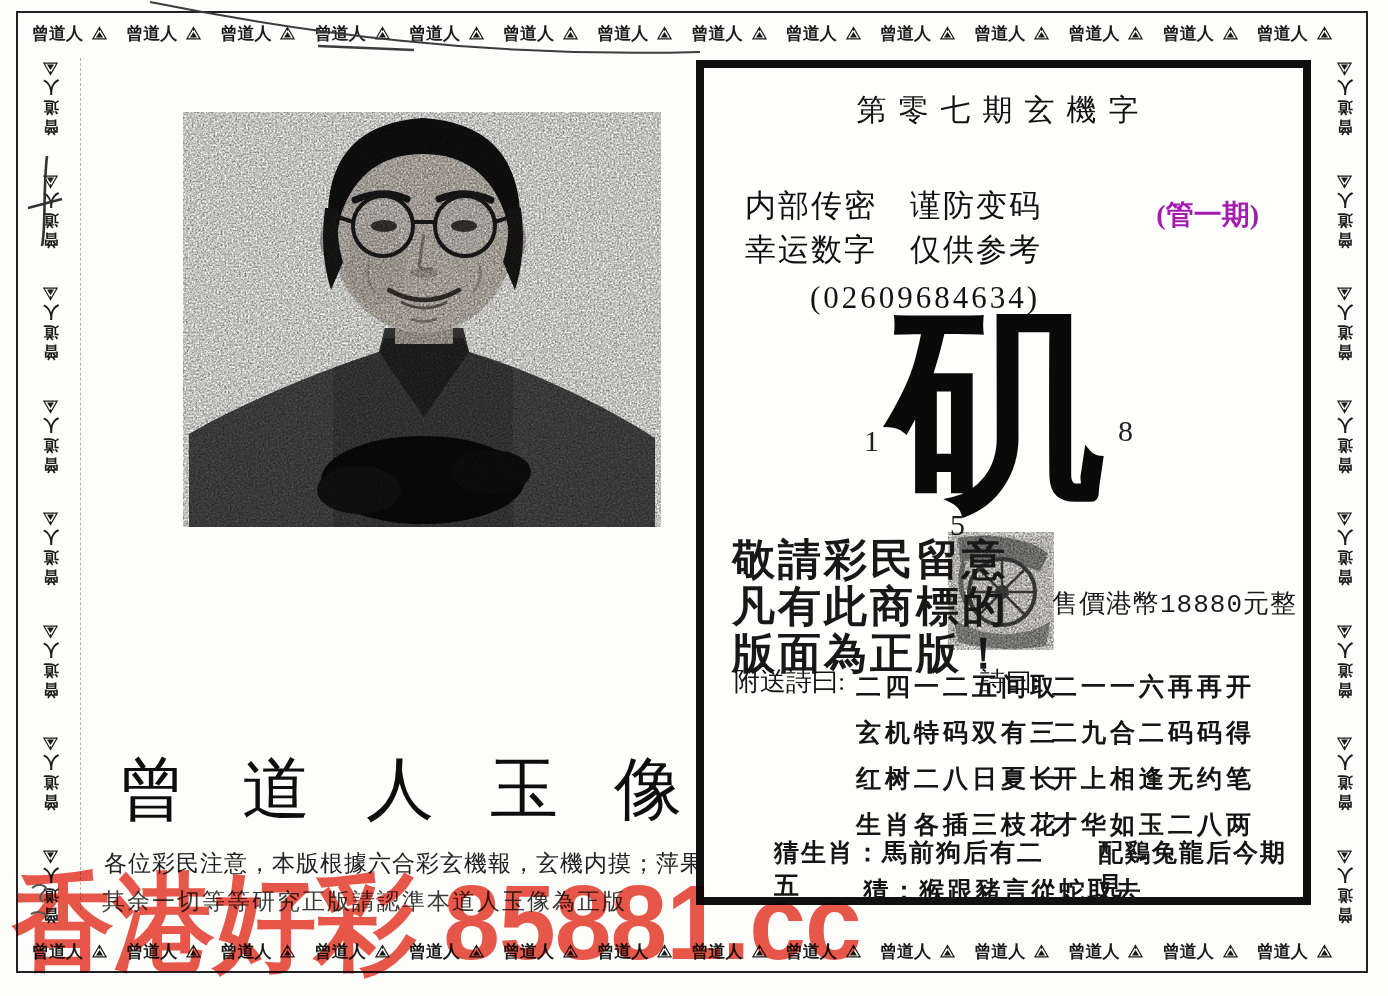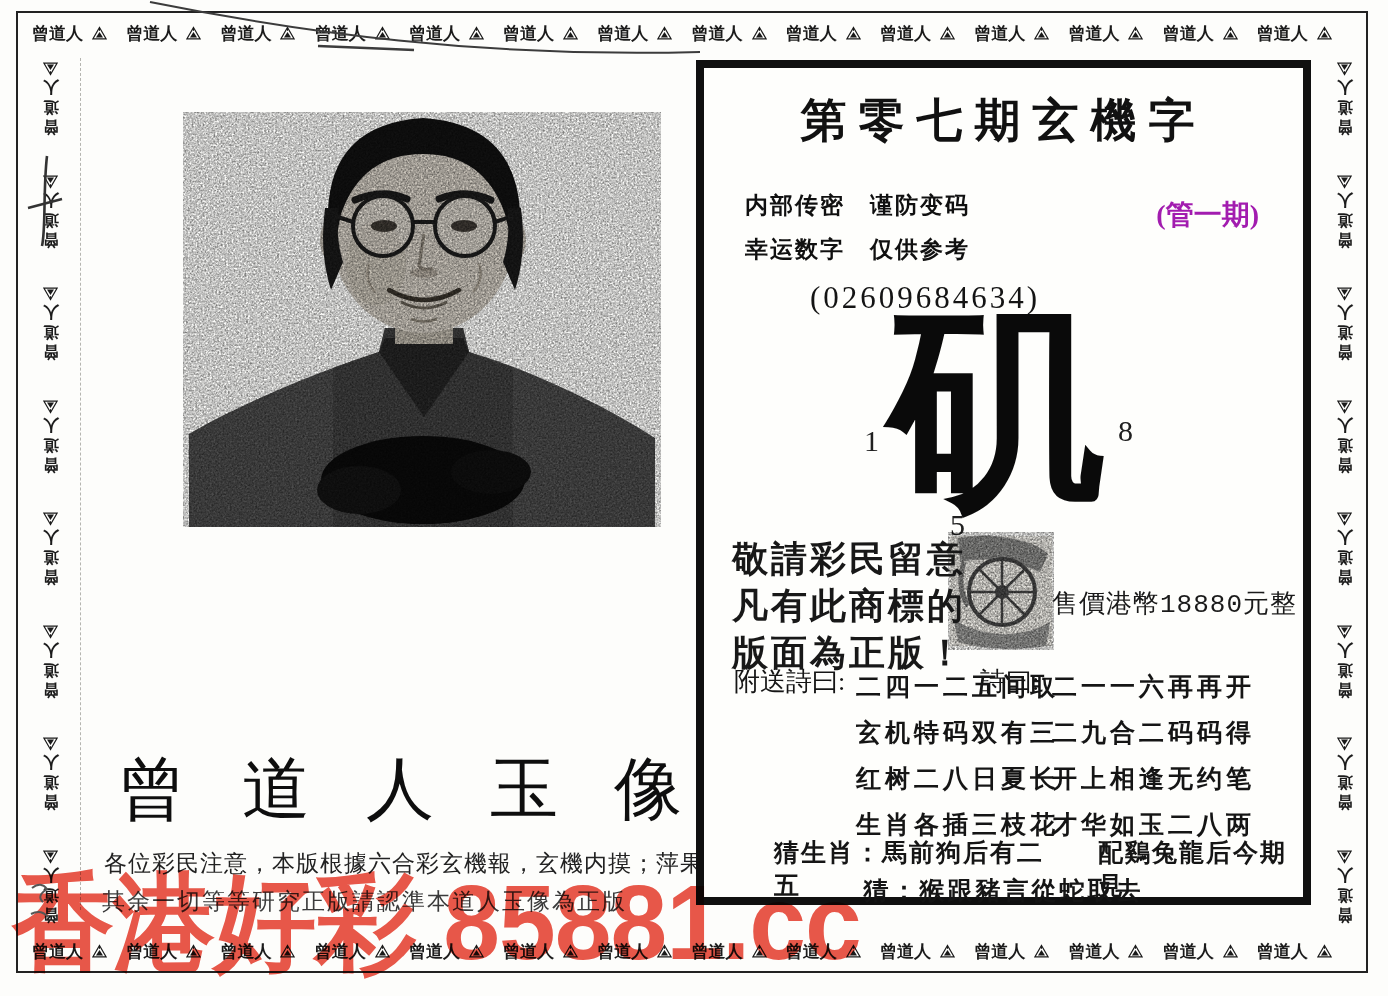--- a/index.html
+++ b/index.html
@@ -29,33 +29,33 @@
   .portrait { position:absolute; left:183px; top:112px; width:478px; height:415px; }
   .caption { position:absolute; left:118px; top:744px; width:600px; white-space:nowrap;
              font-size:68px; font-weight:400; letter-spacing:56px; color:#0e0e0e; }
   .notice1 { position:absolute; left:104px; top:848px; font-size:23px; letter-spacing:1px; color:#222; }
   .notice2 { position:absolute; left:102px; top:886px; font-size:23px; letter-spacing:2px; color:#3a3a3a; }
 
   
   .rbox { position:absolute; left:696px; top:60px; width:615px; height:845px;
           border:8px solid #101010; background:#fefefc; }
   .rbox-title { position:absolute; left:0; top:22px; width:100%; text-align:center;
-                font-size:46px; font-weight:700; letter-spacing:12px; color:#111; }
-  .rbox-header { position:absolute; left:41px; top:116px; font-size:23px; font-weight:700;
+                font-size:30px; font-weight:400; letter-spacing:12px; color:#111; }
+  .rbox-header { position:absolute; left:41px; top:116px; font-size:31px; font-weight:400;
                  line-height:44px; letter-spacing:2px; color:#101010; }
   .period-note { position:absolute; right:44px; top:128px; font-size:28px; font-weight:600; color:#a21caf; }
   .serial { position:absolute; left:106px; top:212px; font-size:31px; letter-spacing:3px; color:#141414; }
   .main-char { position:absolute; left:186px; top:238px; font-size:216px; line-height:1;
                font-weight:900; color:#0a0a0a; }
   .num { position:absolute; font-size:30px; color:#202020; }
   .num-left  { left:160px; top:356px; }
   .num-right { left:414px; top:346px; }
   .num-bottom{ left:246px; top:440px; }
   .stamp { position:absolute; left:244px; top:464px; width:106px; height:118px; }
-  .rbox-notice { position:absolute; left:28px; top:468px; font-size:36px; font-weight:600;
+  .rbox-notice { position:absolute; left:28px; top:468px; font-size:43px; font-weight:600;
                  line-height:47px; letter-spacing:3px; color:#181818; }
   .price { position:absolute; left:348px; top:518px; font-size:26px; letter-spacing:1px; color:#1a1a1a;font-family:Liberation Mono, monospace; }
 
   .poem-label { position:absolute; font-size:26px; font-weight:400; color:#151515; }
   .poem-lines { position:absolute; font-size:25px; font-weight:600; letter-spacing:4px;
                 line-height:46px; color:#151515; }
   .p1-label { left:30px;  top:596px; }
   .p1-lines { left:152px; top:596px; }
   .p2-label { left:276px; top:596px; }
   .p2-lines { left:348px; top:596px; }

